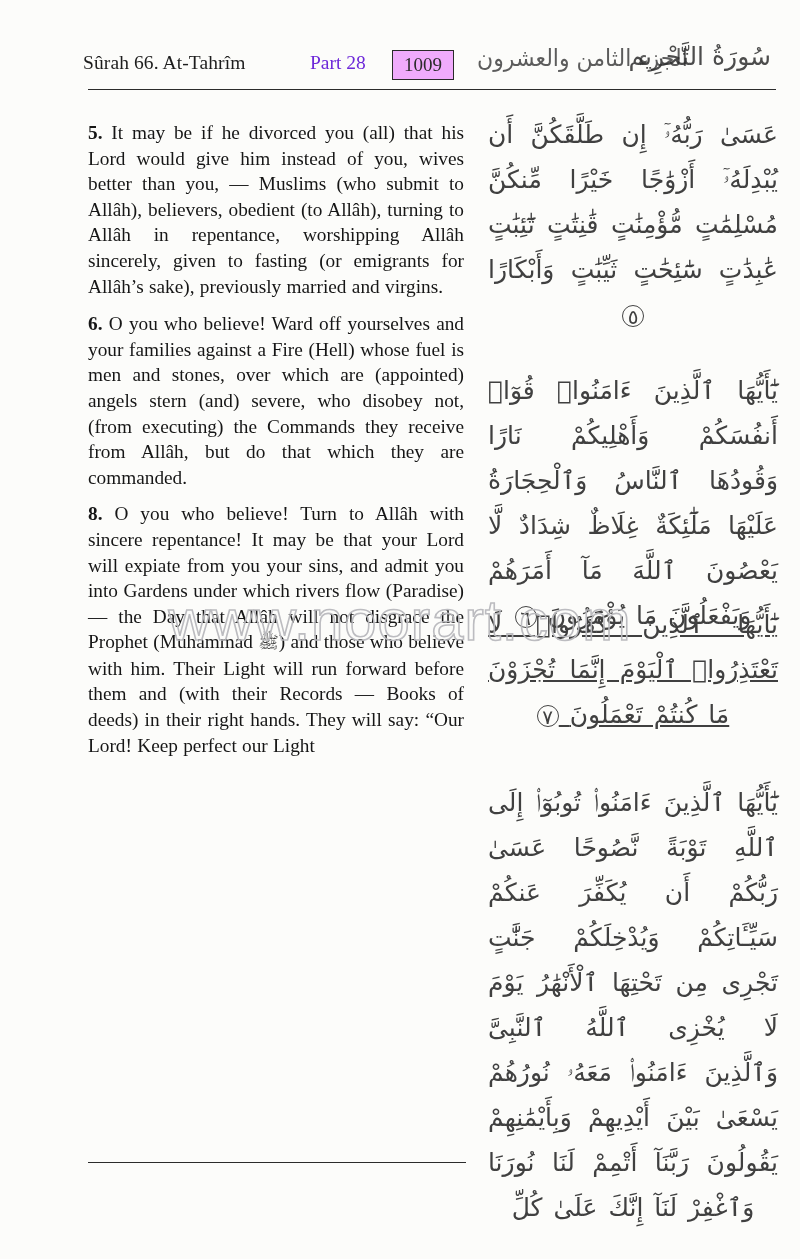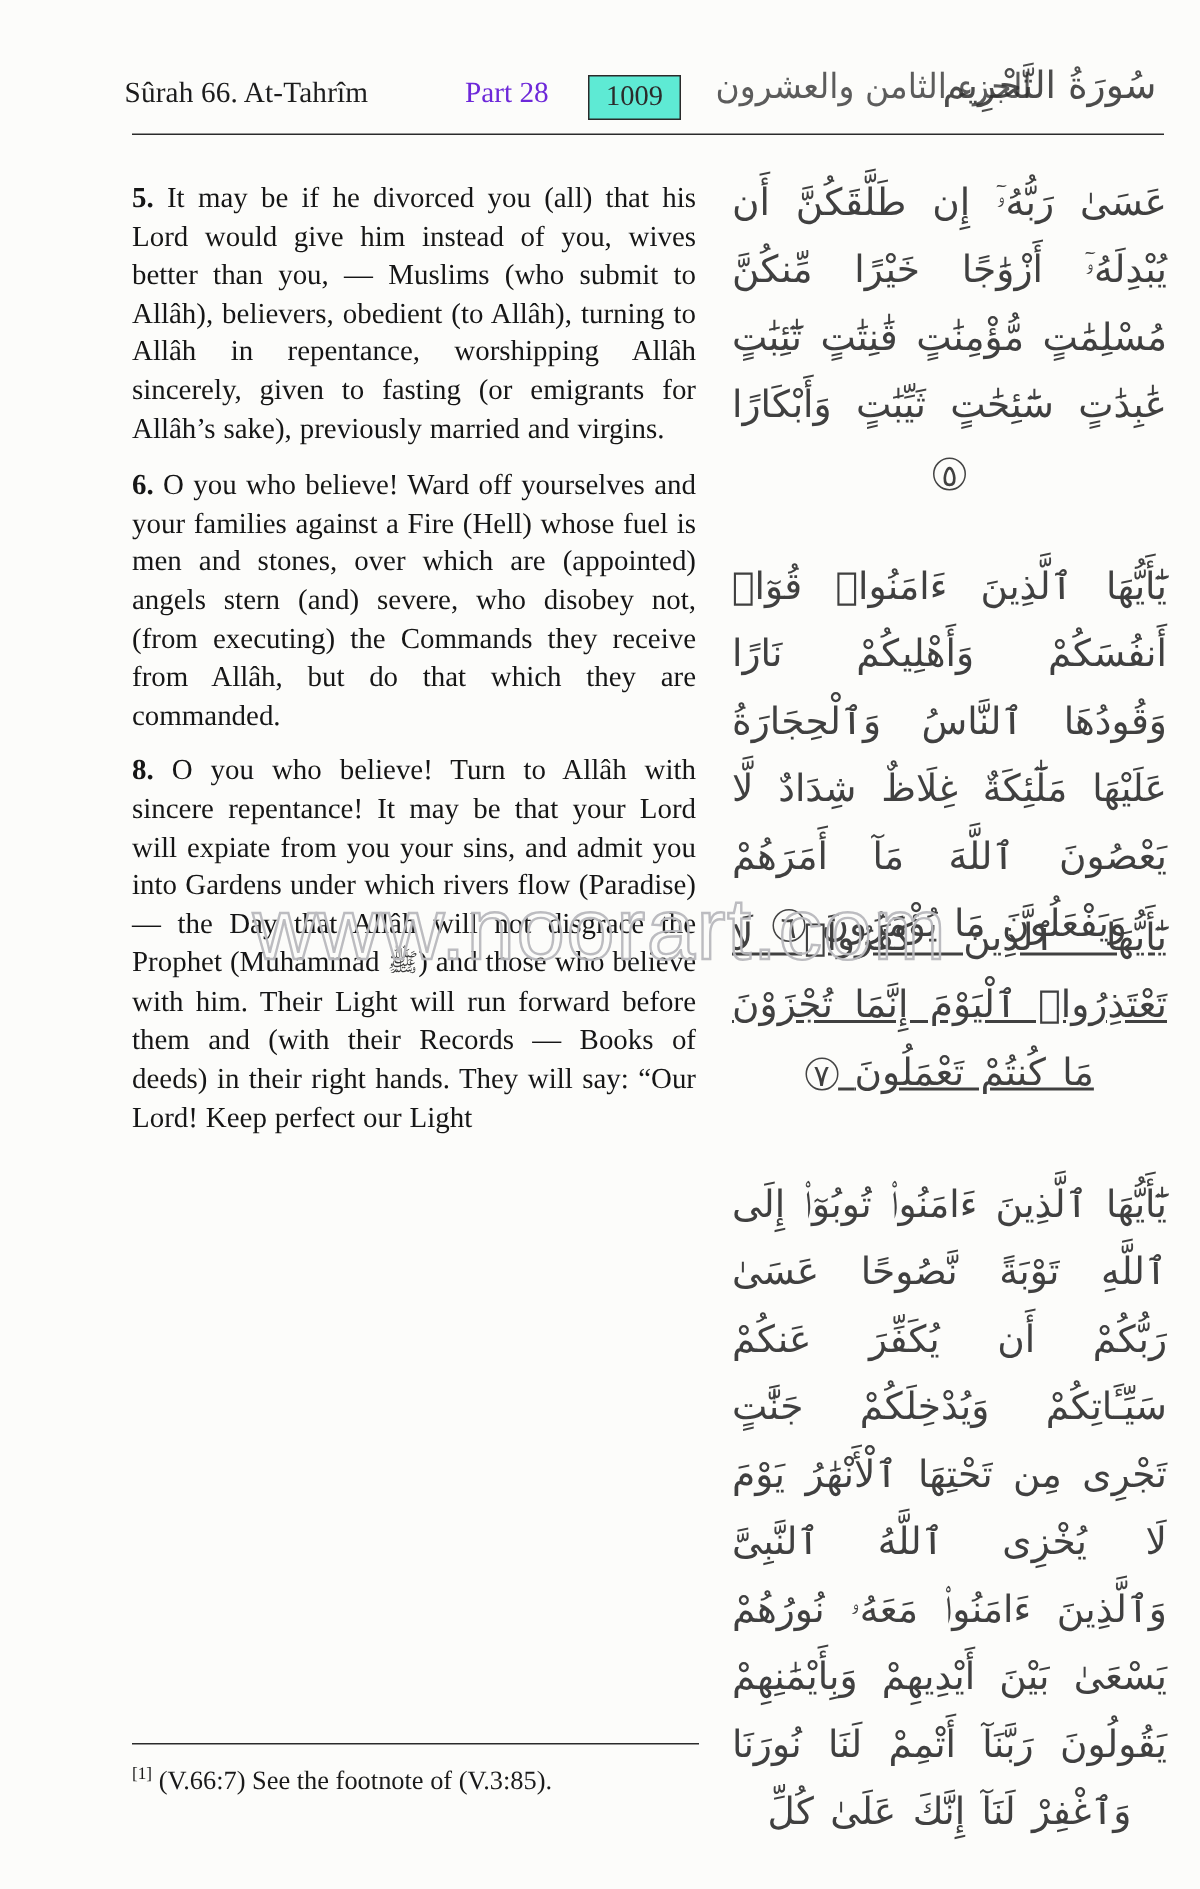--- a/index.html
+++ b/index.html
@@ -54,21 +54,21 @@
     left: 309px;
     top: 0px;
     width: 62px;
     height: 30px;
     border: 1.6px solid #2a2a2a;
     box-sizing: border-box;
     text-align: center;
     line-height: 27px;
     font-size: 19px;
     color: #2b2b2b;
-    background: #5eead4;
+    background: #f0abfc;
   }
   .hdr-ar-juz {
     position: absolute;
     left: 394px;
     top: -4px;
     font-size: 22px;
     color: #3a3a3a;
     direction: rtl;
     white-space: nowrap;
     opacity: .82;
@@ -248,15 +248,14 @@
 
     <div class="ar-block ar-b3"><span>يَٰٓأَيُّهَا ٱلَّذِينَ كَفَرُوا۟ لَا تَعْتَذِرُوا۟ ٱلْيَوْمَ إِنَّمَا تُجْزَوْنَ مَا كُنتُمْ تَعْمَلُونَ</span> <span class="ayah-mark">٧</span></div>
 
     <div class="ar-block ar-b4"><span>يَٰٓأَيُّهَا ٱلَّذِينَ ءَامَنُوا۟ تُوبُوٓا۟ إِلَى ٱللَّهِ تَوْبَةً نَّصُوحًا عَسَىٰ رَبُّكُمْ أَن يُكَفِّرَ عَنكُمْ سَيِّـَٔاتِكُمْ وَيُدْخِلَكُمْ جَنَّٰتٍ تَجْرِى مِن تَحْتِهَا ٱلْأَنْهَٰرُ يَوْمَ لَا يُخْزِى ٱللَّهُ ٱلنَّبِىَّ وَٱلَّذِينَ ءَامَنُوا۟ مَعَهُۥ نُورُهُمْ يَسْعَىٰ بَيْنَ أَيْدِيهِمْ وَبِأَيْمَٰنِهِمْ يَقُولُونَ رَبَّنَآ أَتْمِمْ لَنَا نُورَنَا وَٱغْفِرْ لَنَآ إِنَّكَ عَلَىٰ كُلِّ</span></div>
 
   </div>
 
   <div class="watermark">www.noorart.com</div>
 
   <div class="fn-rule"></div>
-  <div class="footnote"><span class="fn-mark">[1]</span><span> (V.66:7) See the footnote of (V.3:85).</span></div>
 
 </div>
 
 </body></html>

